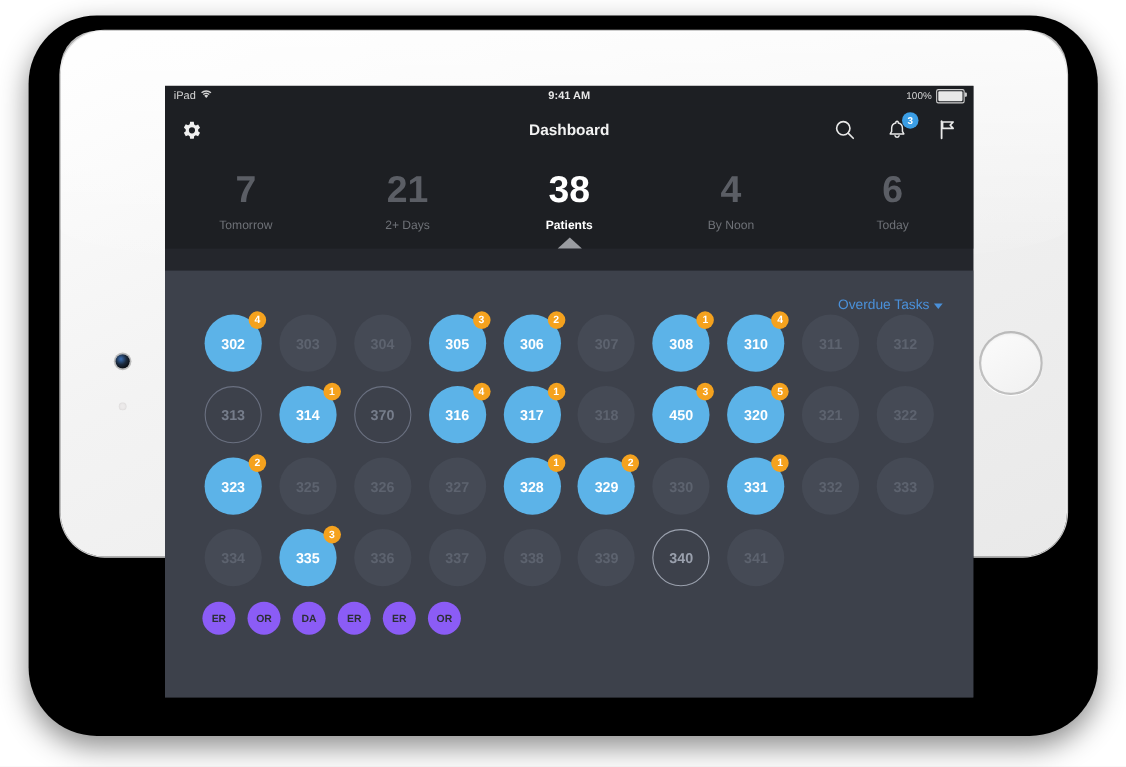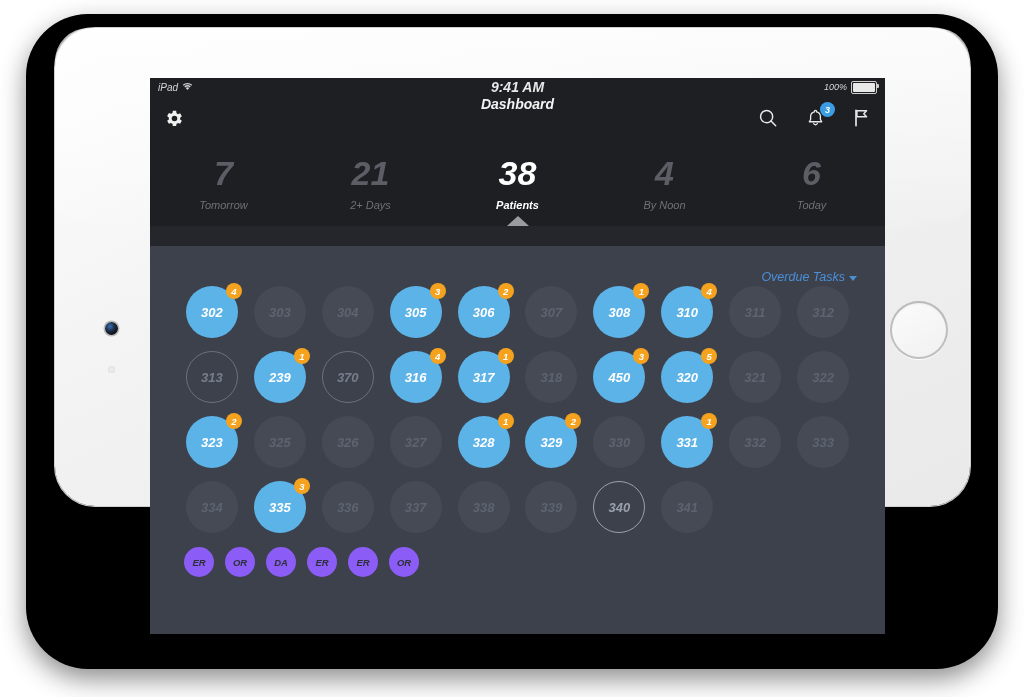--- a/index.html
+++ b/index.html
@@ -42,21 +42,20 @@
     left: 55px;
     top: 28px;
     width: 915px;
     height: 478px;
     background: linear-gradient(155deg, #fdfdfd 0%, #f3f3f3 40%, #e9e9e9 100%);
     border-radius: 40px;
     box-shadow:
       inset 0 1px 2px rgba(255,255,255,0.9),
       0 0 0 1px #cfcfcf,
       0 6px 18px rgba(0,0,0,0.35);
-    font-style: italic;
   }
   .ipad-gloss {
     position: absolute;
     left: 0; top: 0;
     width: 100%; height: 46%;
     border-radius: 40px 40px 60% 60% / 40px 40px 22% 22%;
     background: linear-gradient(180deg, rgba(255,255,255,0.75), rgba(255,255,255,0));
     pointer-events: none;
   }
 
@@ -112,21 +111,21 @@
     display: flex;
     align-items: center;
     padding: 0 8px;
     color: #d6d6d6;
     font-size: 10px;
     position: relative;
   }
   .sb-left { display:flex; align-items:center; gap:4px; }
   .sb-center {
     position:absolute; left:0; right:0; text-align:center;
-    font-weight: bold; font-size: 14px; color:#e8e8e8;
+    font-weight: bold; font-size: 10px; color:#e8e8e8;
   }
   .sb-right {
     margin-left:auto; display:flex; align-items:center; gap:4px;
     font-size: 9px; position:relative; z-index:2;
   }
   .battery {
     width: 22px; height: 9px;
     border: 1px solid #cfcfcf;
     border-radius: 2px;
     position: relative;
@@ -137,20 +136,21 @@
     position:absolute; right:-3px; top:2.5px;
     width:2px; height:4px; background:#cfcfcf; border-radius:0 1px 1px 0;
   }
   .battery i { display:block; height:100%; background:#e8e8e8; border-radius:1px; }
 
   
   .nav-bar {
     height: 44px;
     background: #1d1f23;
     display: flex;
+    align-items: center;
     padding: 0 14px;
     position: relative;
     gap: 44px;
   }
   .nav-title {
     position:absolute; left:0; right:0; text-align:center;
     color:#f2f2f2; font-size:14px; font-weight:bold;
     pointer-events:none;
   }
   .nav-right {
@@ -442,21 +442,21 @@
                 <span>312</span>
               </div>
             </div>
             <div class="cell">
               <div class="bed outline">
                 <span>313</span>
               </div>
             </div>
             <div class="cell">
               <div class="bed occupied">
-                <span>239</span>
+                <span>314</span>
                 <span class="badge">1</span>
               </div>
             </div>
             <div class="cell">
               <div class="bed outline">
                 <span>370</span>
               </div>
             </div>
             <div class="cell">
               <div class="bed occupied">

